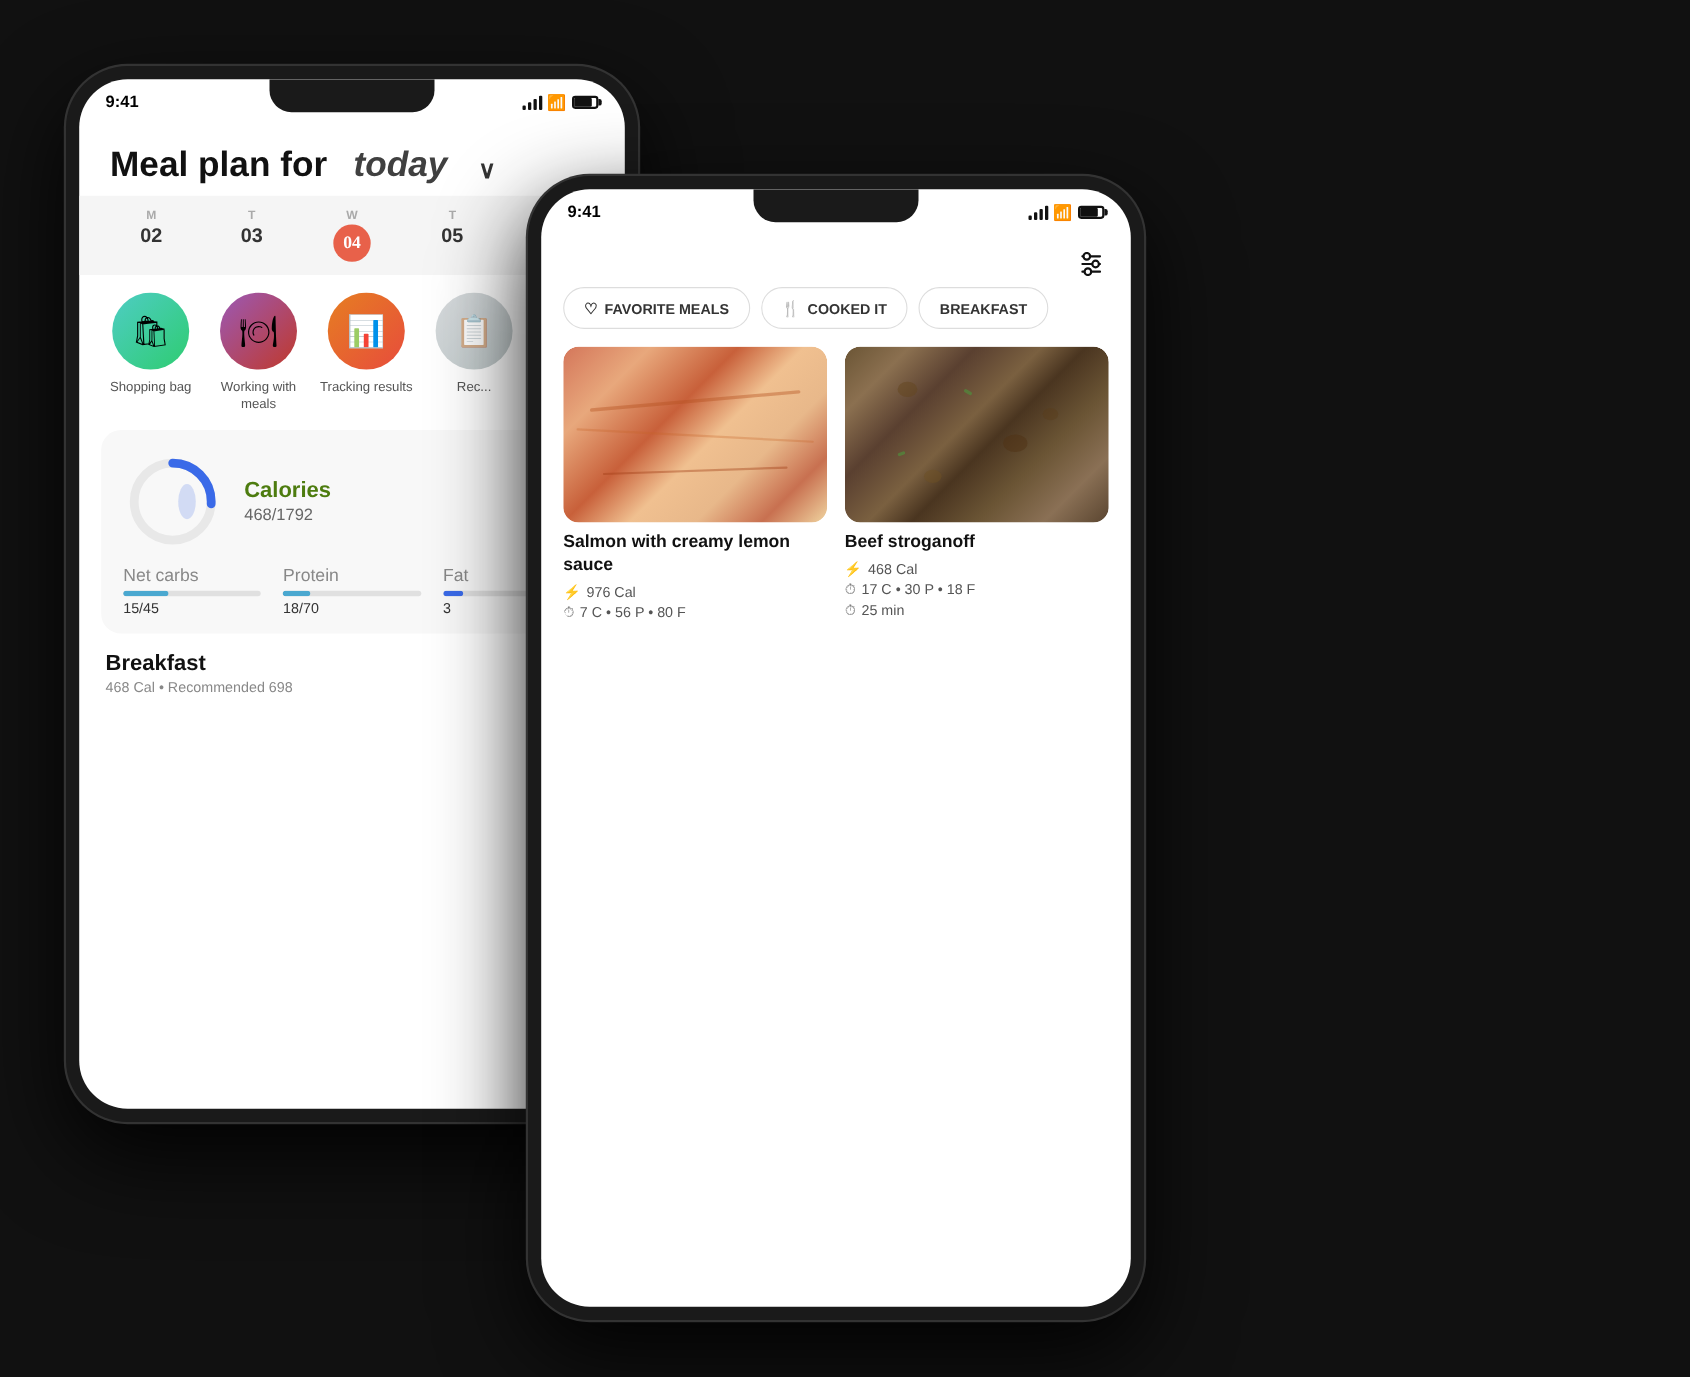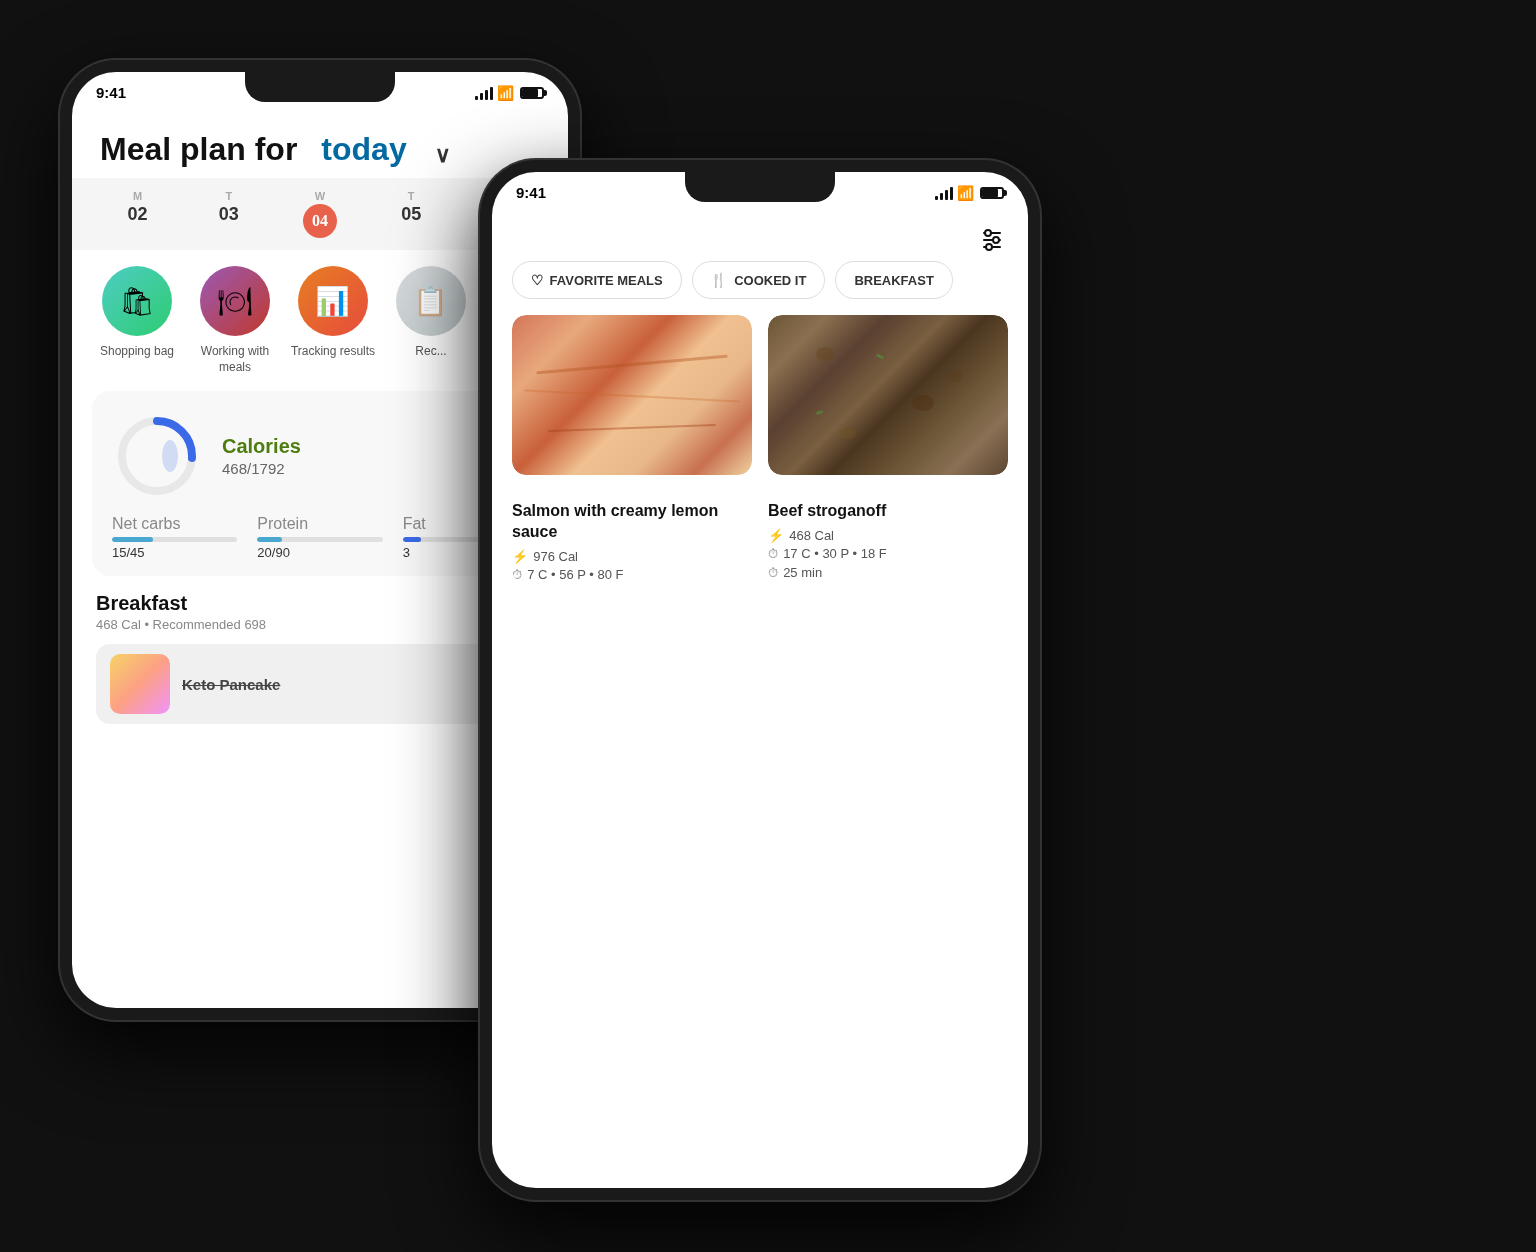--- a/index.html
+++ b/index.html
@@ -90,21 +90,22 @@
     .app1-title {
       padding: 16px 28px 10px;
       font-size: 32px;
       font-weight: 800;
       color: #111;
       display: flex;
       align-items: flex-end;
       gap: 24px;
     }
     .app1-title .today {
-      color: #0369a1;
+      color: #404040;
+      font-style: italic;
     }
     .app1-title .chevron {
       font-size: 22px;
       color: #333;
       margin-left: 4px;
     }
 
     
     .week-strip {
       display: flex;
@@ -337,21 +338,21 @@
       border-radius: 14px;
       display: flex;
       align-items: center;
       justify-content: center;
       font-size: 40px;
     }
     .recipe-name {
       font-size: 16px;
       font-weight: 700;
       color: #111;
-      margin-top: 26px;
+      margin-top: 8px;
       line-height: 1.3;
     }
     .recipe-meta {
       display: flex;
       flex-direction: column;
       gap: 3px;
       margin-top: 6px;
     }
     .recipe-meta-row {
       display: flex;
@@ -510,44 +511,38 @@
             <div class="macro-bar-bg">
               <div class="macro-bar-fill" style="width:33%;background:#4aa8d0;"></div>
             </div>
             <div class="macro-val">15/45</div>
           </div>
           <div class="macro-item">
             <label>Protein</label>
             <div class="macro-bar-bg">
               <div class="macro-bar-fill" style="width:20%;background:#4aa8d0;"></div>
             </div>
-            <div class="macro-val">20/90</div>
+            <div class="macro-val">18/70</div>
           </div>
           <div class="macro-item">
             <label>Fat</label>
             <div class="macro-bar-bg">
               <div class="macro-bar-fill" style="width:15%;background:#3a6ae8;"></div>
             </div>
             <div class="macro-val">3</div>
           </div>
         </div>
       </div>
 
       <div class="meal-section">
         <h3>Breakfast</h3>
         <div class="meal-meta">
           <span>468 Cal</span>
           <span> • </span>
           <span>Recommended 698</span>
-        </div>
-        <div class="meal-item-preview">
-          <div class="food-thumb">
-            <div class="pancake-bg"></div>
-          </div>
-          <span class="food-name">Keto Pancake</span>
         </div>
       </div>
     </div>
   </div>
 </div>
 
 <div class="phone phone-2">
   <div class="phone-screen">
     <div class="notch"></div>
 

